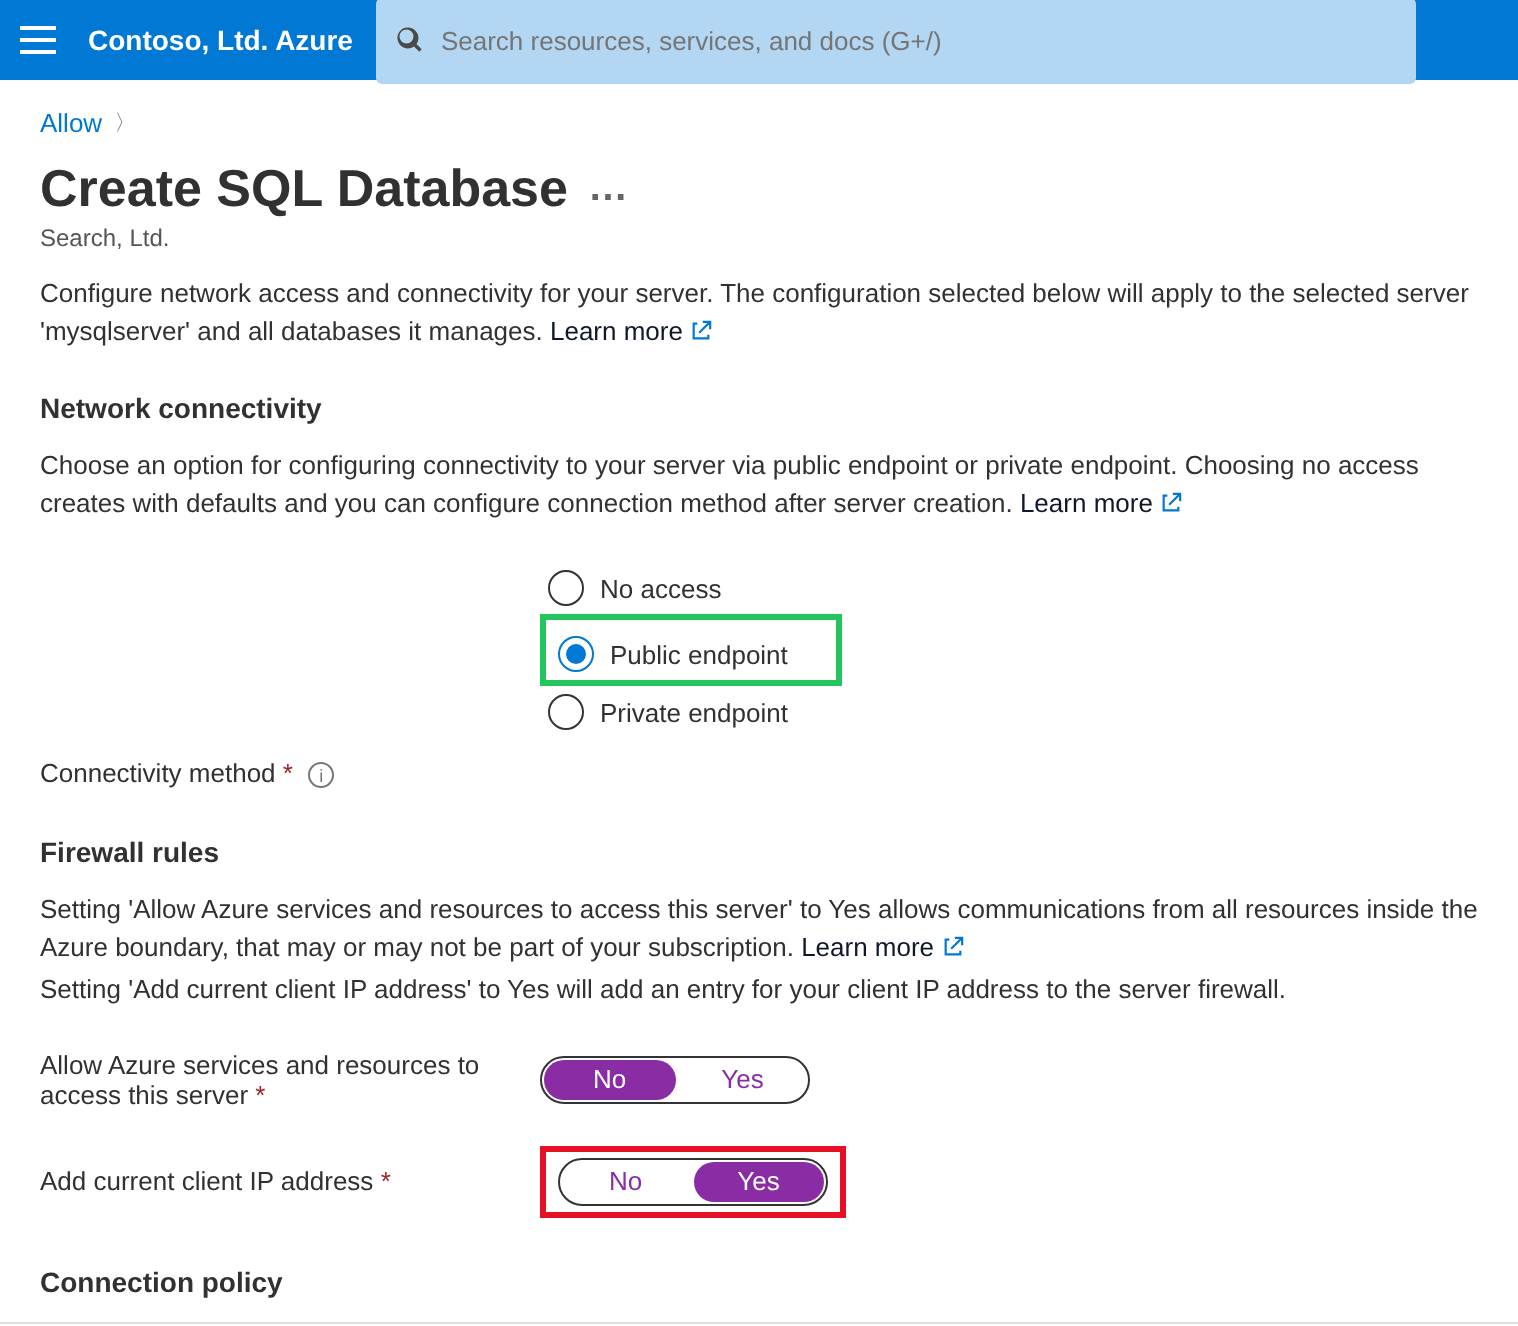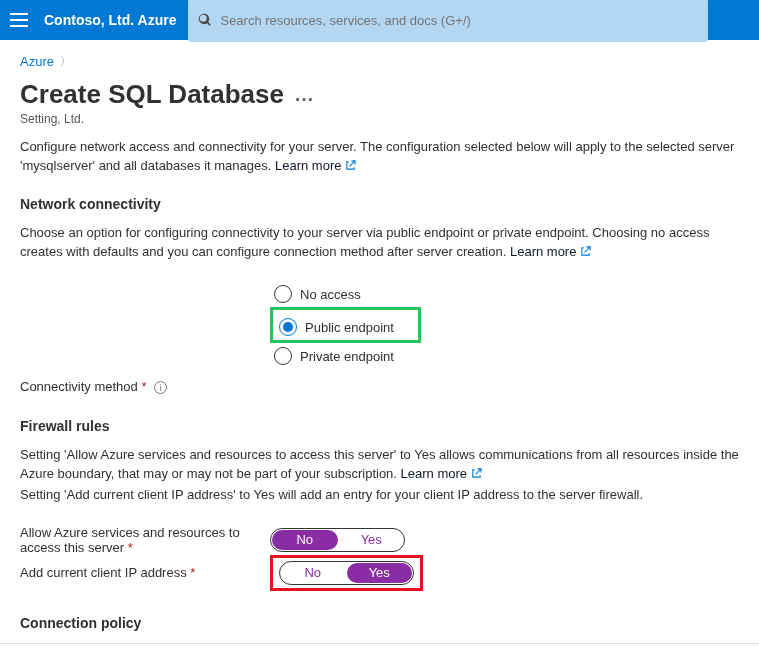--- a/index.html
+++ b/index.html
@@ -65,29 +65,29 @@
   <div class="searchbox">
     <svg viewBox="0 0 16 16">
         <path d="M11.7 10.3a6 6 0 1 0-1.4 1.4l3 3 1.4-1.4-3-3zM6 10a4 4 0 1 1 0-8 4 4 0 0 1 0 8z"></path>
       </svg>
     <input placeholder="Search resources, services, and docs (G+/)" style="">
   </div>
 </div>
 
 <div class="content">
   <div class="breadcrumb">
-    <a>Azure</a>
+    <a>Allow</a>
     <span class="chevron">〉</span>
   </div>
 
   <div class="page-title">
     <span>Create SQL Database</span>
     <span class="ellipsis">…</span>
   </div>
-  <div class="subtitle">Setting, Ltd.</div>
+  <div class="subtitle">Search, Ltd.</div>
 
   <p class="desc">
     <span>Configure network access and connectivity for your server. The configuration selected below will apply to the selected server 'mysqlserver' and all databases it manages. </span><a class="link"><span>Learn more</span> <svg class="ext-icon" viewBox="0 0 12 12" fill="none" stroke="#0078d4" stroke-width="1.2">
           <path d="M4 2H2v8h8V8M7 1h4v4M11 1L5 7"></path>
         </svg></a>
   </p>
 
   <div class="section-title">Network connectivity</div>
   <p class="desc">
     <span>Choose an option for configuring connectivity to your server via public endpoint or private endpoint. Choosing no access creates with defaults and you can configure connection method after server creation. </span><a class="link"><span>Learn more</span> <svg class="ext-icon" viewBox="0 0 12 12" fill="none" stroke="#0078d4" stroke-width="1.2">
@@ -125,21 +125,21 @@
   <div class="spacer"></div>
 
   <div class="section-title">Firewall rules</div>
   <p class="desc" style="margin-bottom:2px">
     <span>Setting 'Allow Azure services and resources to access this server' to Yes allows communications from all resources inside the Azure boundary, that may or may not be part of your subscription. </span><a class="link"><span>Learn more</span> <svg class="ext-icon" viewBox="0 0 12 12" fill="none" stroke="#0078d4" stroke-width="1.2">
           <path d="M4 2H2v8h8V8M7 1h4v4M11 1L5 7"></path>
         </svg></a>
   </p>
   <p class="desc">Setting 'Add current client IP address' to Yes will add an entry for your client IP address to the server firewall.</p>
 
-  <div class="field-row" style="align-items:center; margin-bottom:0;">
+  <div class="field-row" style="align-items:center; margin-bottom:18px;">
     <div class="field-label" style="padding-top:0">
       <span>Allow Azure services and resources to access this server</span> <span class="req">*</span>
     </div>
     <div style="margin-left:0">
       <div class="toggle">
         <div class="toggle-opt active">No</div>
         <div class="toggle-opt inactive">Yes</div>
       </div>
     </div>
   </div>

